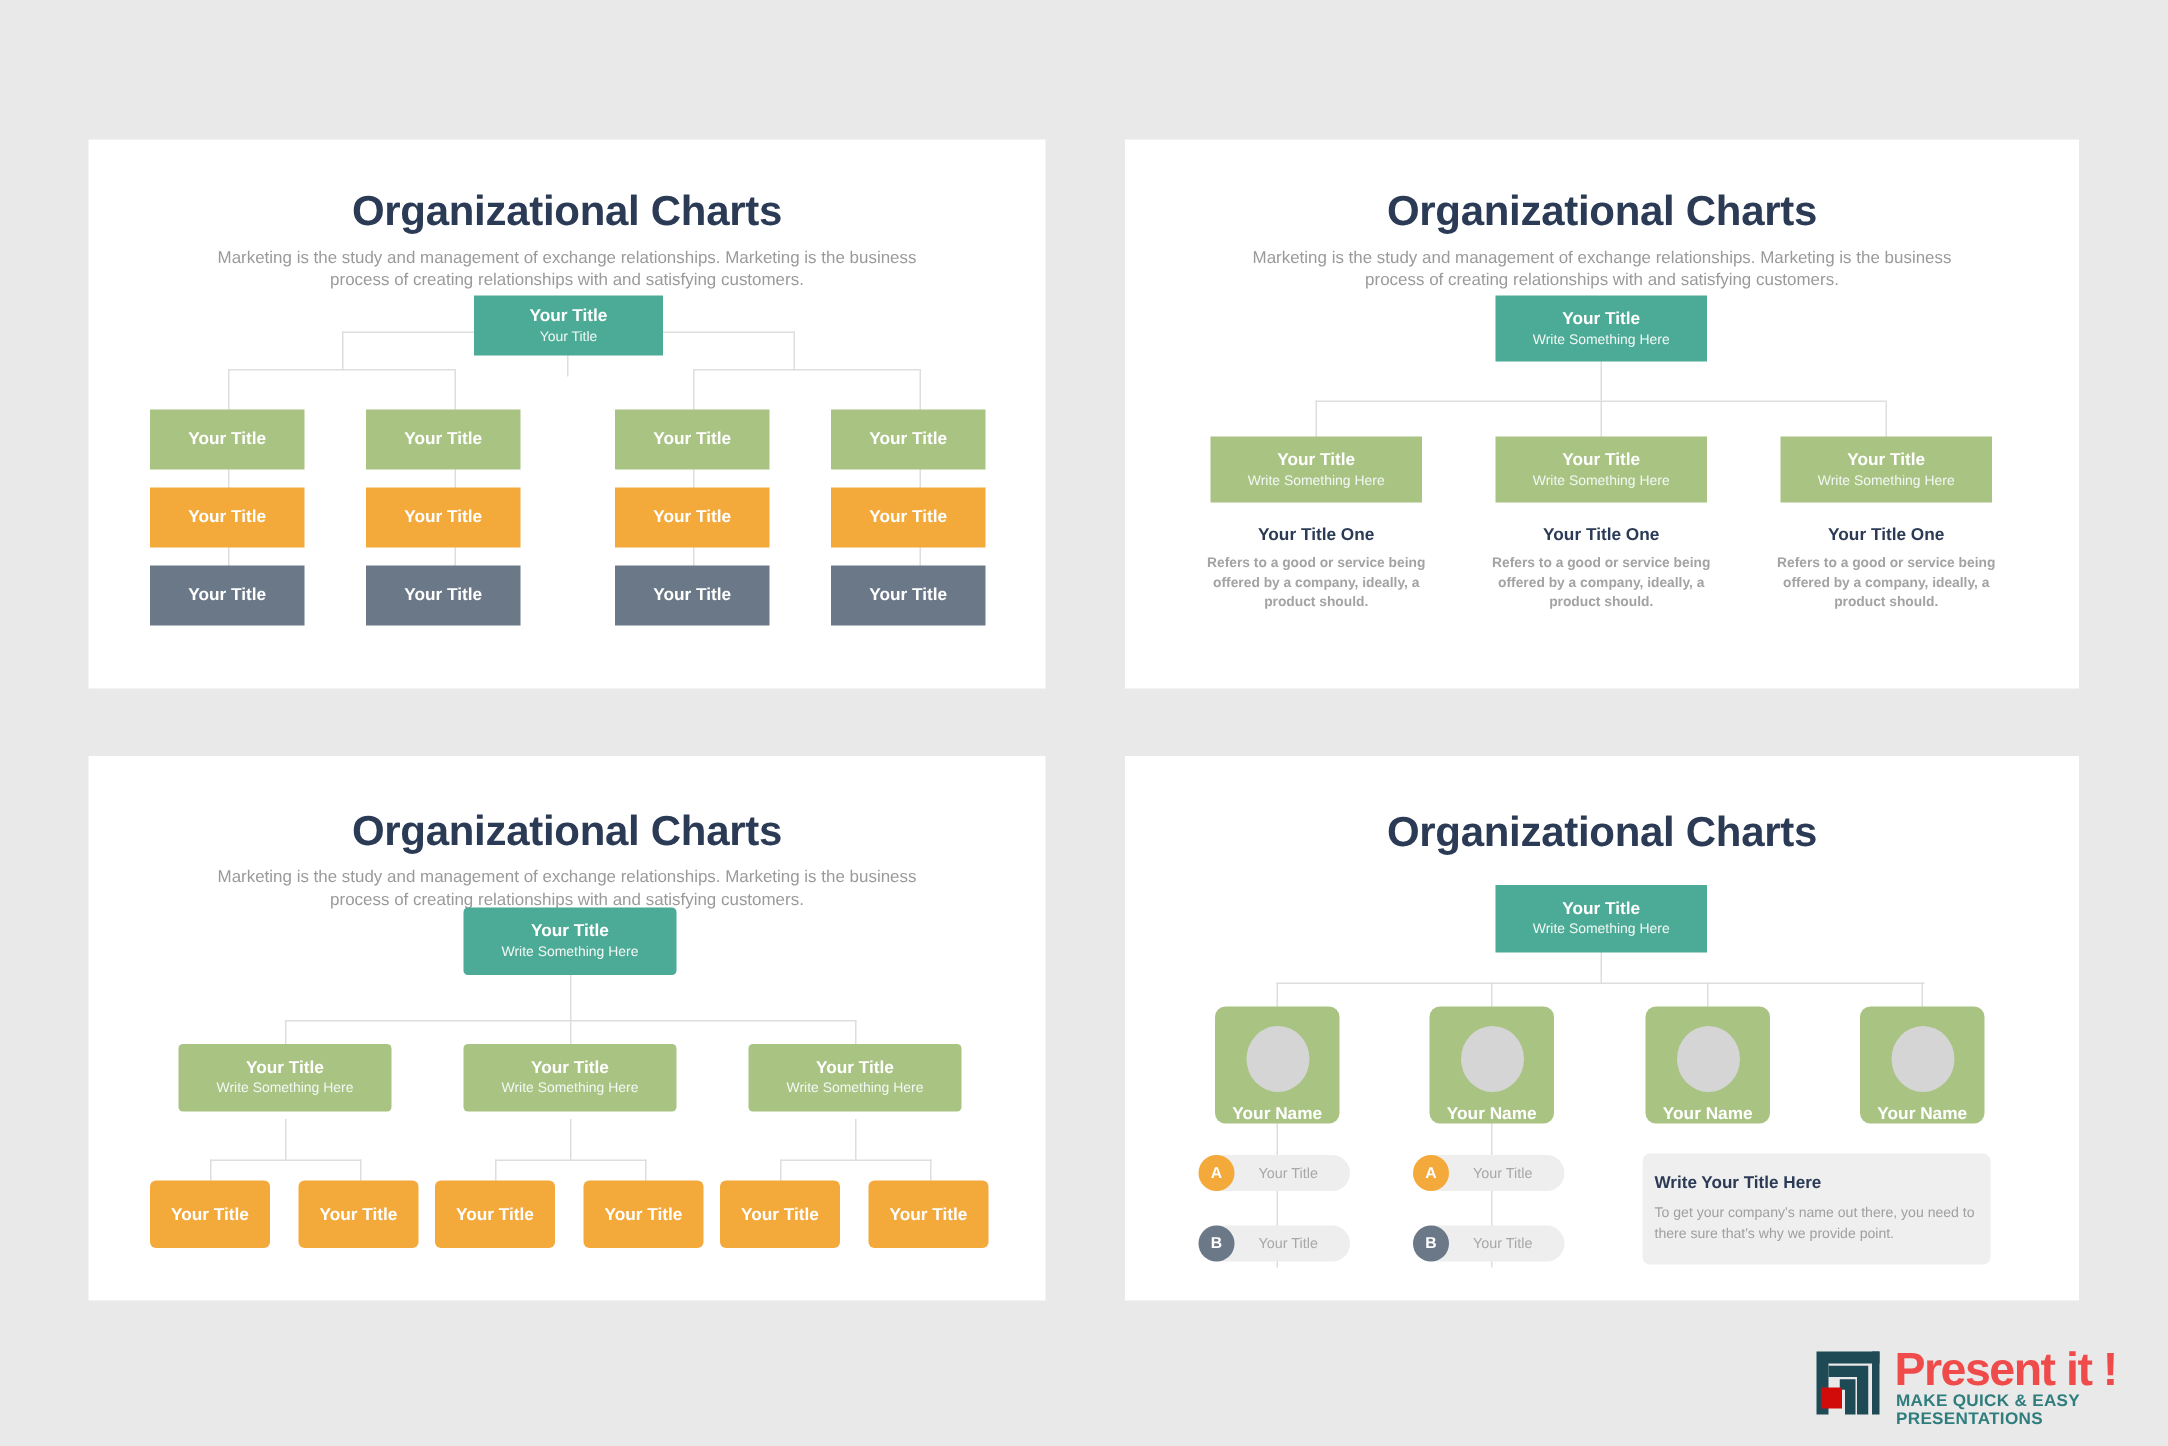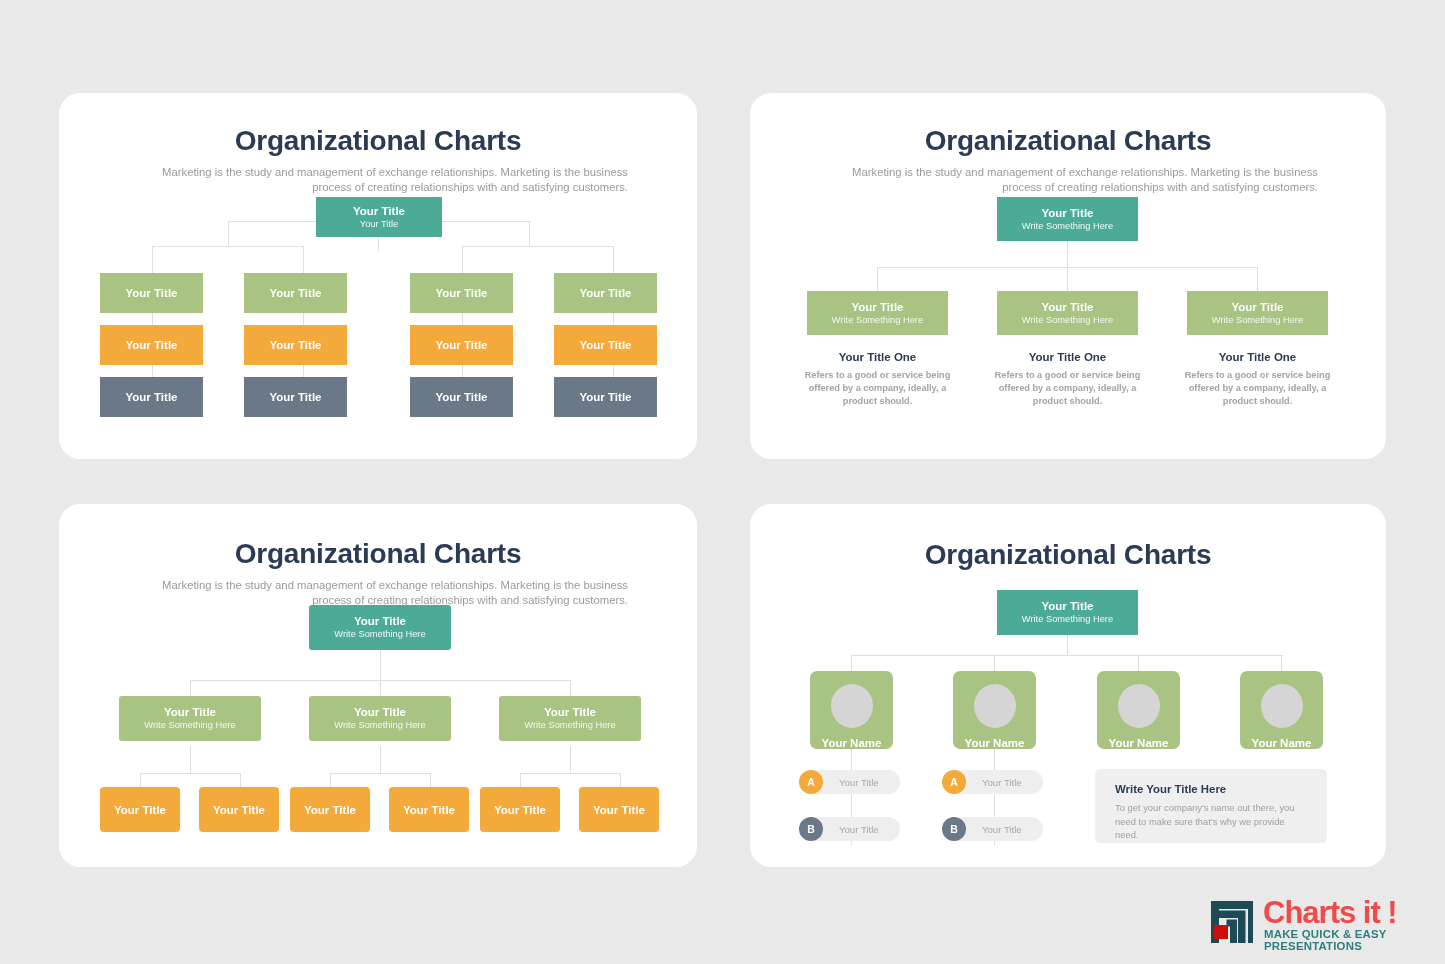--- a/index.html
+++ b/index.html
@@ -6,41 +6,40 @@
   body{
     width:1445px;height:964px;
     background:#e9e9e9;
     font-family:"Liberation Sans", sans-serif;
     overflow:hidden;
     position:relative;
   }
   .slide{
     position:absolute;
     background:#ffffff;
-    border-radius:21px;
   }
   #slide1{left:59px;  top:93px;  width:638px; height:366px;}
   #slide2{left:750px; top:93px;  width:636px; height:366px;}
   #slide3{left:59px;  top:504px; width:638px; height:363px;}
   #slide4{left:750px; top:504px; width:636px; height:363px;}
 
   .s-title{
     text-align:center;
     font-size:28px;
     font-weight:bold;
     color:#2b3a55;
     letter-spacing:-0.2px;
     margin:0;
     padding-top:32px;
     font-family:"Liberation Sans", sans-serif;
   }
   #slide4 .s-title{padding-top:35px;}
   #slide3 .s-title{padding-top:34px;}
   .s-sub{
-    text-align:right;
+    text-align:center;
     font-size:11.3px;
     color:#9a9a9a;
     line-height:14.5px;
     margin:8px auto 0 auto;
     width:500px;
   }
 
   
   .node{
     position:absolute;
@@ -103,21 +102,21 @@
     box-sizing:border-box;
   }
   .badge-a{background:#f4a93b;}
   .badge-b{background:#6b7887;}
   .pill .pt{font-size:9.6px;color:#a8a8a8;margin-left:16px;}
   .infobox{
     position:absolute;
     background:#efefef;
     border-radius:5px;
     box-sizing:border-box;
-    padding:14px 20px;
+    padding:14px 8px;
     z-index:3;
   }
   .infobox .it{font-size:11.4px;font-weight:bold;color:#2b3a55;margin-bottom:6px;}
   .infobox .id_{font-size:9.4px;color:#a0a0a0;line-height:13.5px;}
 
   
   #logo{position:absolute;left:1209px;top:897px;width:230px;height:50px;}
   #logo .mark{position:absolute;left:0;top:2px;width:46px;height:46px;}
   #logo .brand{
     position:absolute;left:54px;top:-1px;
@@ -354,29 +353,29 @@
     <div class="badge badge-a">A</div>
     <div class="pt">Your Title</div>
   </div>
   <div class="pill" style="left:193px;top:313px;width:100px;">
     <div class="badge badge-b">B</div>
     <div class="pt">Your Title</div>
   </div>
 
   <div class="infobox" style="left:345px;top:265px;width:232px;height:74px;">
     <div class="it">Write Your Title Here</div>
-    <div class="id_">To get your company's name out there, you need to make sure that's why we provide need.</div>
+    <div class="id_">To get your company's name out there, you need to there sure that's why we provide point.</div>
   </div>
 </div>
 
 <div id="logo">
   <div class="mark">
     <svg width="46" height="46" viewBox="0 0 46 46" xmlns="http://www.w3.org/2000/svg">
       <path d="M2 2 H44 V10 H10 V44 H2 Z" fill="#1d4a54"></path>
       <path d="M10 11.5 H36.5 L36.5 44 H29 V19 H10 Z" fill="#1d4a54"></path>
       <path d="M17.5 20.5 H28 V44 H21 V27.5 H17.5 Z" fill="#1d4a54"></path>
       <path d="M39 2 H44 V44 H39 Z" fill="#1d4a54"></path>
       <rect x="5" y="26" width="14" height="14" fill="#d10a0a"></rect>
     </svg>
   </div>
-  <div class="brand">Charts it !</div>
+  <div class="brand">Present it !</div>
   <div class="tag">MAKE QUICK &amp; EASY PRESENTATIONS</div>
 </div>
 
 </body></html>

